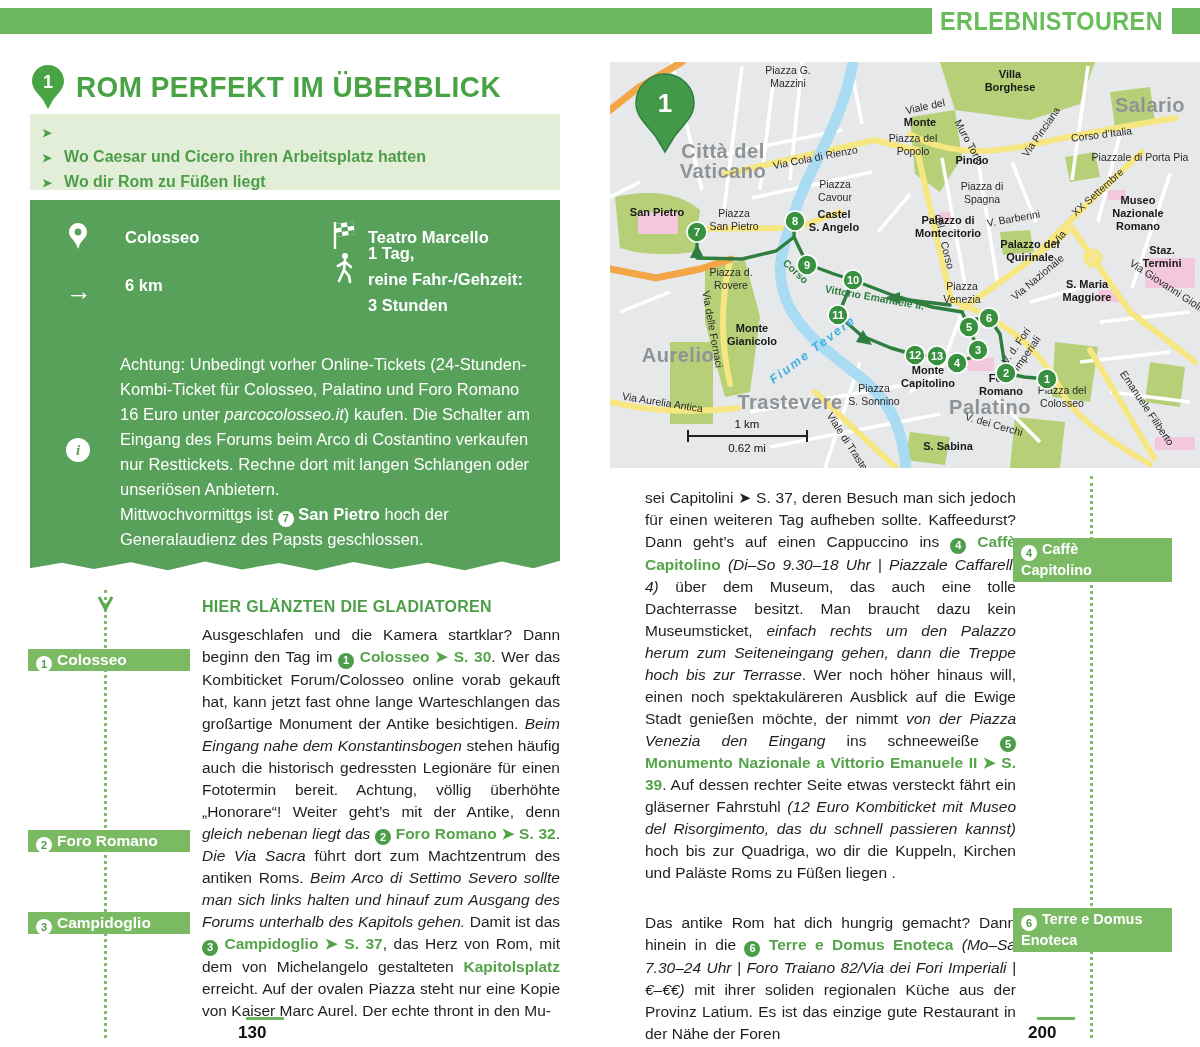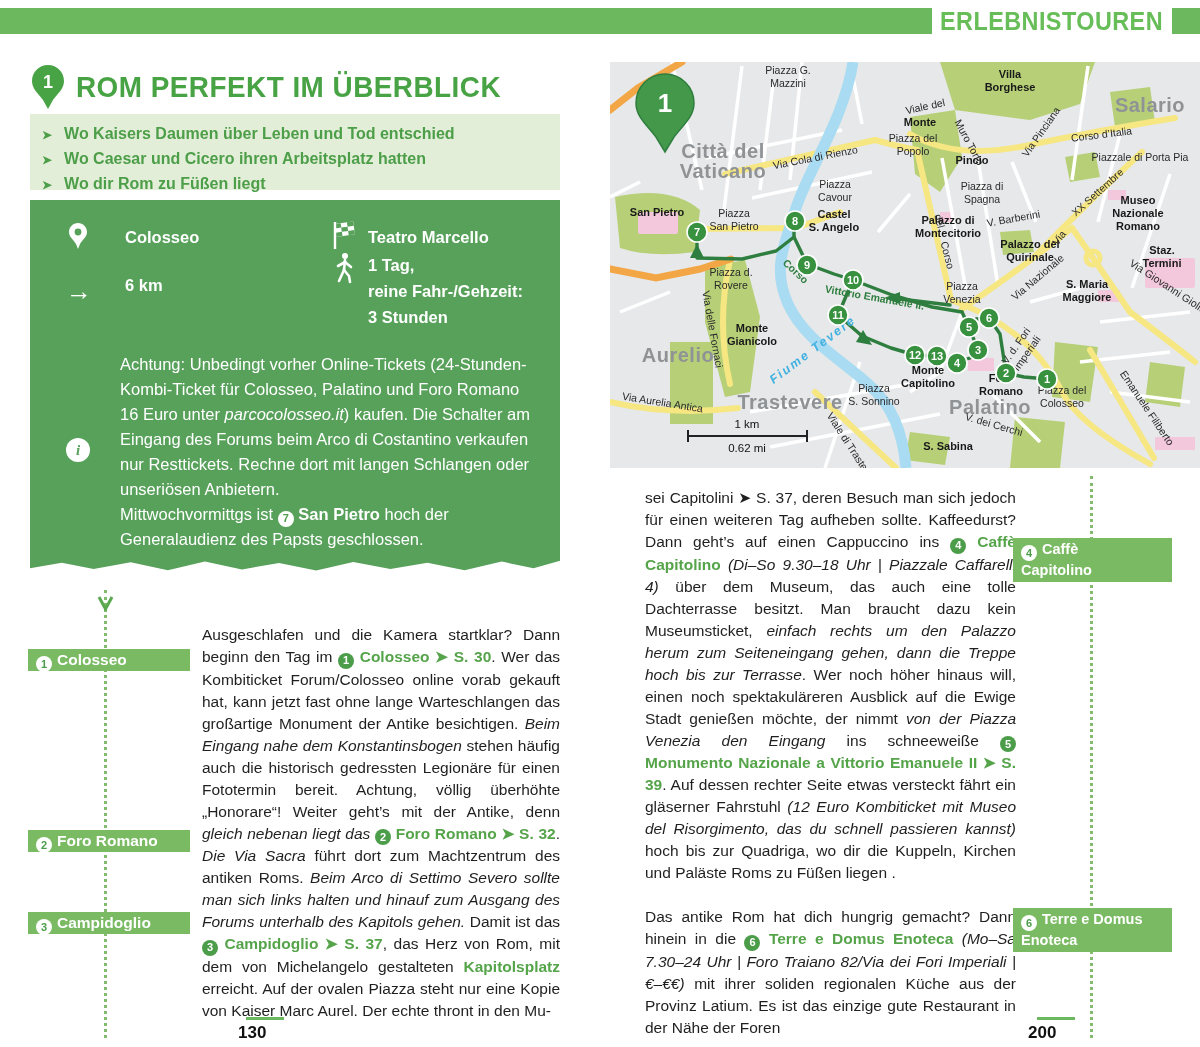--- a/index.html
+++ b/index.html
@@ -44,21 +44,21 @@
 
 
 .bar{background:#79ba62;color:#fff;font-weight:700;z-index:2;display:block}
 .bar .cnum{margin:0 5px 0 0;vertical-align:-2.5px}
 .barL{left:28px;width:162px;height:22px;line-height:22px;font-size:15.5px;padding-left:8px;white-space:nowrap}
 .barR{left:1013px;width:159px;font-size:14.5px;line-height:19px;padding:2px 20px 2px 8px}
 
 
 .lead{font-size:16px;font-weight:800;color:#4d9e48;letter-spacing:.3px}
 .body{font-size:15.5px;line-height:22px;text-align:justify;z-index:2}
-.body p+p{margin-top:22px}
+.body p+p{margin-top:28px}
 .run-i{font-style:italic}
 .run-b{font-weight:700}
 .run-g{color:#55a44a;font-weight:700}
 .cnum{display:inline-flex;align-items:center;justify-content:center;width:16px;height:16px;
   border-radius:50%;background:#4c9d4a;color:#fff;font-size:11px;font-weight:700;
   vertical-align:-2px;line-height:1}
 .cnum-inv{background:#fff;color:#4c9d4a}
 
 
 .pgline{height:3px;background:#6cb85e}
@@ -91,21 +91,20 @@
     <svg width="36" height="46" viewBox="0 0 36 46">
       <path d="M18,1 C9,1 2,8 2,17 C2,25 8,29 13,36 L18,45 L23,36 C28,29 34,25 34,17 C34,8 27,1 18,1 Z" fill="#48a345"></path>
       <text x="18" y="24" text-anchor="middle" fill="#fff" font-size="18" font-weight="800">1</text>
     </svg>
     <div class="h1">ROM PERFEKT IM ÜBERBLICK</div>
   </div>
 
   <div class="abs hlbox">
     <div class="hlitem">
         <span class="hlarrow">➤</span>
-        <span>Wo Kaisers Daumen über Leben und Tod entschied</span>
       </div>
     <div class="hlitem">
         <span class="hlarrow">➤</span>
         <span>Wo Caesar und Cicero ihren Arbeitsplatz hatten</span>
       </div>
     <div class="hlitem">
         <span class="hlarrow">➤</span>
         <span>Wo dir Rom zu Füßen liegt</span>
       </div>
   </div>
@@ -136,38 +135,39 @@
     <svg class="facticon" style="left:302px;top:52px" width="24" height="32" viewBox="0 0 24 32">
       <circle cx="13" cy="4" r="3" fill="#fff"></circle>
       <g stroke="#fff" stroke-width="2.6" stroke-linecap="round" fill="none">
         <path d="M13,8 L12,18"></path>
         <path d="M13,10 L6,14"></path>
         <path d="M13,10 L19,15"></path>
         <path d="M12,18 L7,29"></path>
         <path d="M12,18 L17,24 L18,30"></path>
       </g>
     </svg>
-    <div class="factmulti" style="left:338px;top:52px">1 Tag,
+    <div class="factmulti" style="left:338px;top:40px">1 Tag,
 reine Fahr-/Gehzeit:
 3 Stunden</div>
 
     <div class="infoicon">i</div>
     <div class="infotext"><span>Achtung: Unbedingt vorher Online-Tickets (24-Stunden-Kombi-Ticket für Colosseo, Palatino und Foro Romano 16 Euro unter </span><span class="run-i">parcocolosseo.it</span><span>) kaufen. Die Schalter am Eingang des Forums beim Arco di Costantino verkaufen nur Resttickets. Rechne dort mit langen Schlangen oder unseriösen Anbietern.
 Mittwochvormittgs ist </span><span class="cnum cnum-inv">7</span><span class="run-b"> San Pietro</span><span> hoch der Generalaudienz des Papsts geschlossen.</span></div>
   </div>
 
   <div class="abs dotline" style="left:104px;top:590px;height:448px"></div>
   <svg class="abs chev" style="left:97px;top:596px" width="17" height="15" viewBox="0 0 17 15">
     <path d="M2,1 L8.5,13 L15,1" fill="none" stroke="#5aa84f" stroke-width="3"></path>
   </svg>
 
   <div class="abs bar barL" style="top:649px"><span class="cnum cnum-inv">1</span><span>Colosseo</span></div>
   <div class="abs bar barL" style="top:830px"><span class="cnum cnum-inv">2</span><span>Foro Romano</span></div>
   <div class="abs bar barL" style="top:912px"><span class="cnum cnum-inv">3</span><span>Campidoglio</span></div>
 
+  <div class="abs lead" style="left:202px;top:598px">HIER GLÄNZTEN DIE GLADIATOREN</div>
   <div class="abs body" style="left:202px;top:624px;width:358px"><span>Ausgeschlafen und die Kamera startklar? Dann beginn den Tag im </span><span class="cnum ">1</span><span class="run-g"> Colosseo ➤ S. 30</span><span>. Wer das Kombiticket Forum/Colosseo online vorab gekauft hat, kann jetzt fast ohne lange Warteschlangen das großartige Monument der Antike besichtigen. </span><span class="run-i">Beim Eingang nahe dem Konstantinsbogen</span><span> stehen häufig auch die historisch gedressten Legionäre für einen Fototermin bereit. Achtung, völlig überhöhte „Honorare“! Weiter geht’s mit der Antike, denn </span><span class="run-i">gleich nebenan liegt das </span><span class="cnum ">2</span><span class="run-g"> Foro Romano ➤ S. 32</span><span>. </span><span class="run-i">Die Via Sacra</span><span> führt dort zum Machtzentrum des antiken Roms. </span><span class="run-i">Beim Arco di Settimo Severo sollte man sich links halten und hinauf zum Ausgang des Forums unterhalb des Kapitols gehen.</span><span> Damit ist das </span><span class="cnum ">3</span><span class="run-g"> Campidoglio ➤ S. 37</span><span>, das Herz von Rom, mit dem von Michelangelo gestalteten </span><span class="run-g">Kapitolsplatz</span><span> erreicht. Auf der ovalen Piazza steht nur eine Kopie von Kaiser Marc Aurel. Der echte thront in den Mu-</span></div>
 
   <div class="abs pgline" style="left:246px;top:1017px;width:38px"></div>
   <div class="abs pgnum" style="left:238px;top:1023px;width:56px">130</div>
 
   <div class="abs mapwrap">
     <svg viewBox="0 0 590 406" width="590" height="406">
       <rect width="590" height="406" fill="#e7e8e9"></rect>
 
       <g fill="#b7d078">

